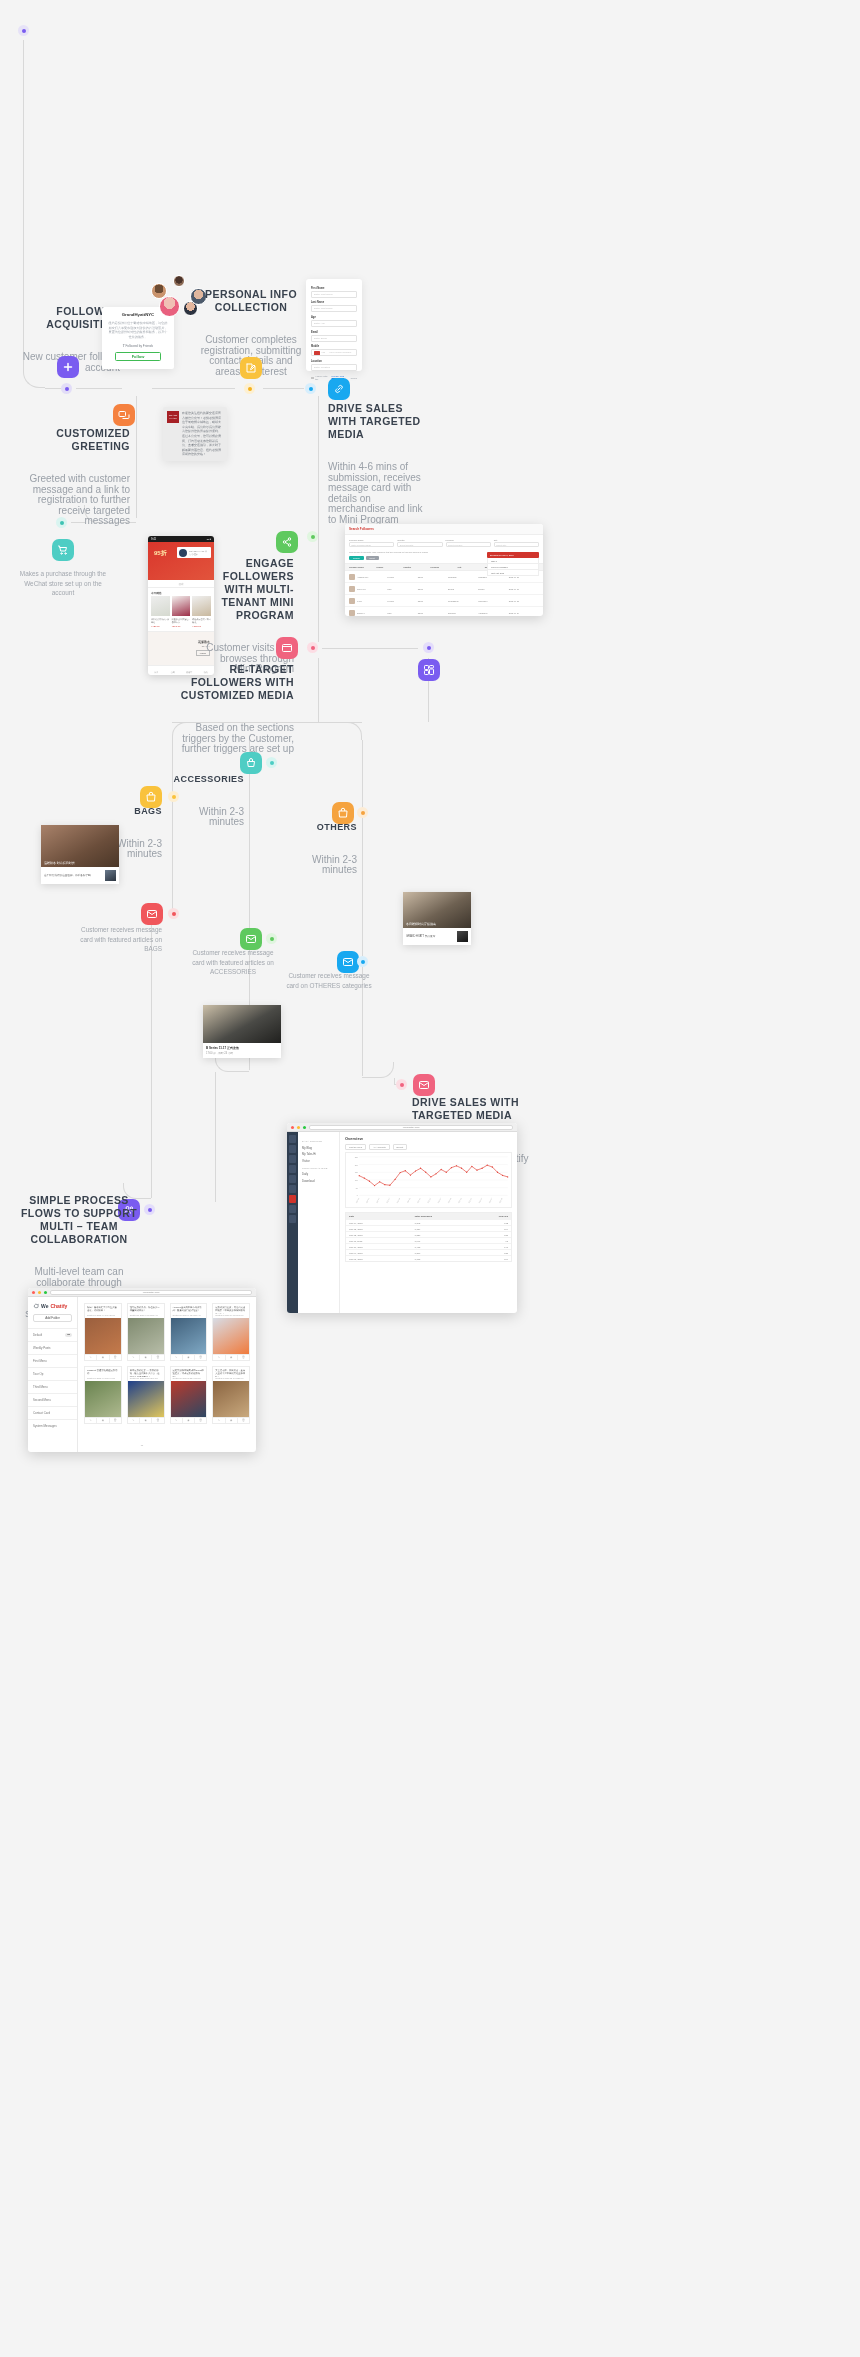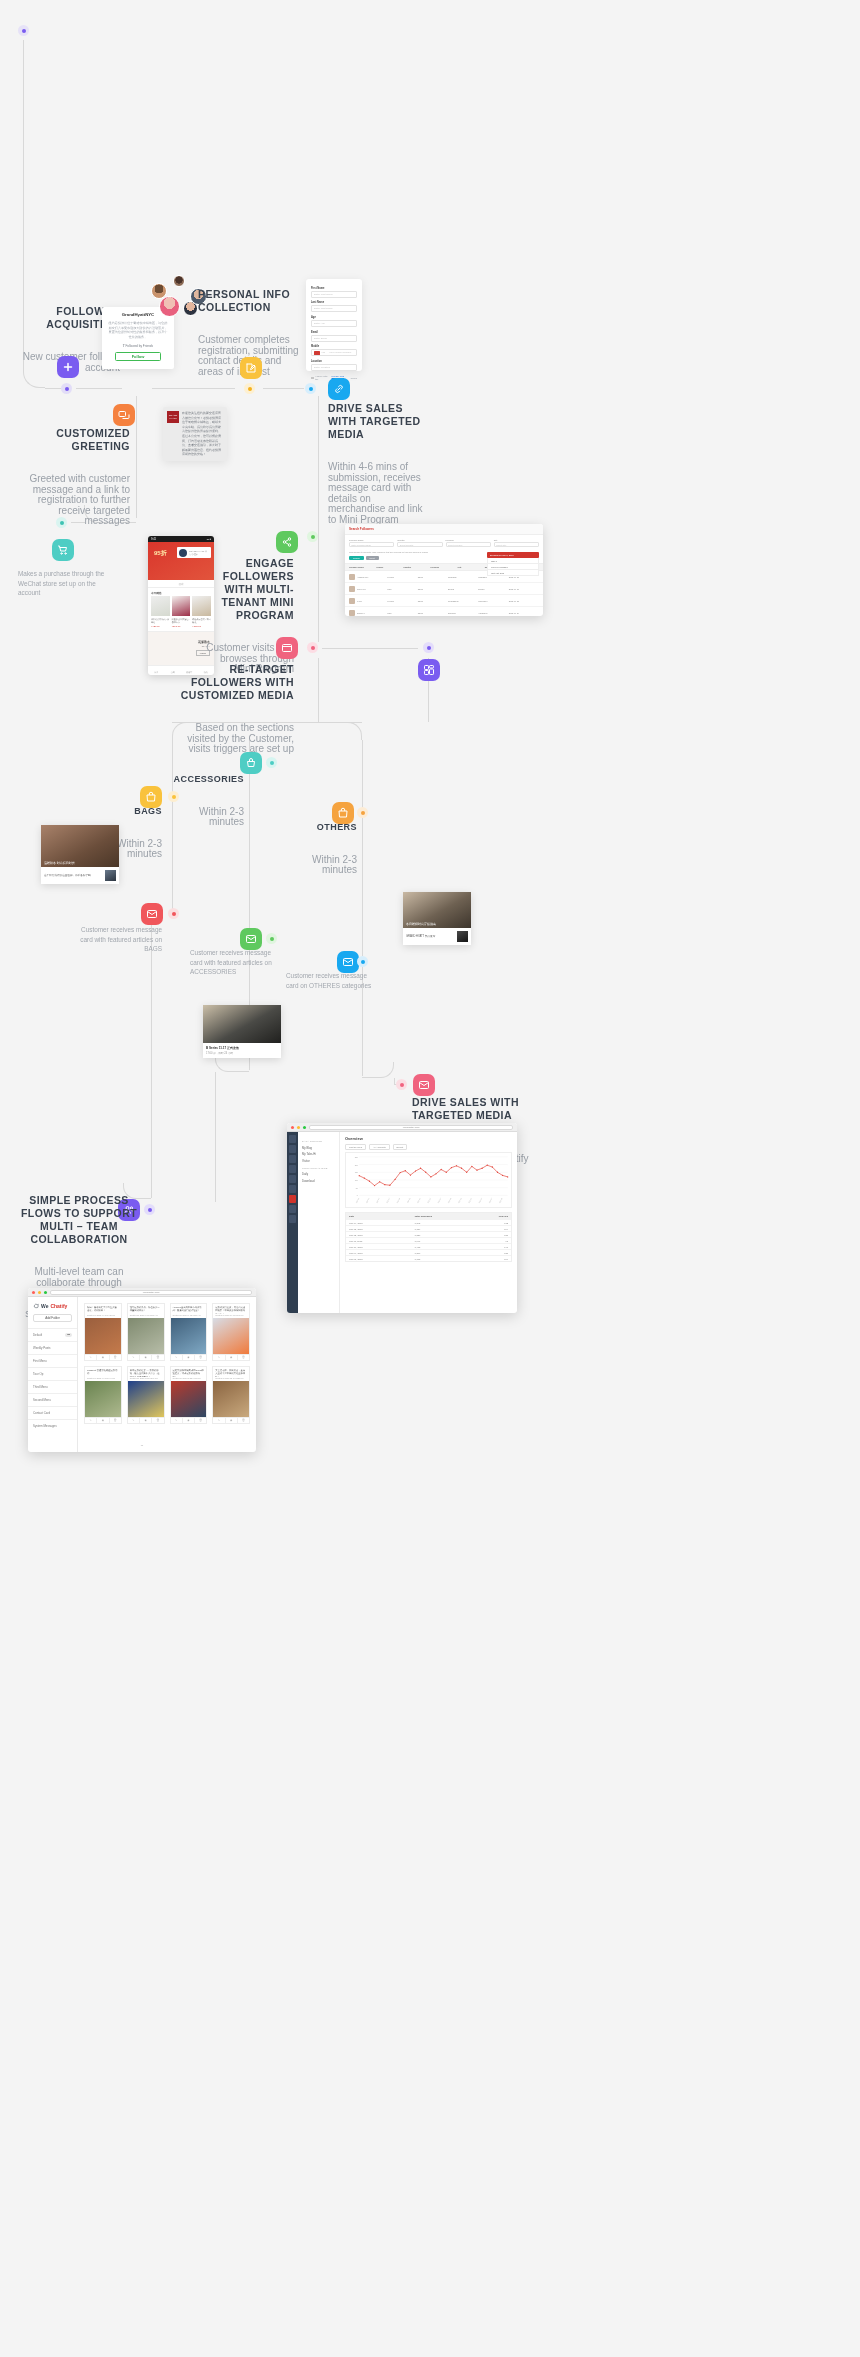--- a/index.html
+++ b/index.html
@@ -39,21 +39,21 @@
   .blk { position:absolute; }
   .ttl {
     font-weight:bold; font-size:10.5px; line-height:13px;
     letter-spacing:.45px; color:#39424e; text-transform:uppercase;
   }
   .sub { font-size:10px; line-height:10.5px; color:#9aa0a8; margin-top:21px; }
   .mini { font-size:6.4px; line-height:9.5px; color:#a2a7ae; }
   .ttl.sm { font-size:9px; line-height:11.5px; }
   .ra { text-align:right; }
   .la { text-align:left; }
-  .ca { text-align:left; }
+  .ca { text-align:center; }
 
   
   .card { position:absolute; background:#fff; box-shadow:0 1px 5px rgba(0,0,0,.10); }
   .shadow-soft { box-shadow:0 2px 10px rgba(0,0,0,.09); }
 
   
   .fcard { width:72px; height:62px; border-radius:2px; padding:5px 6px; }
   .fcard .acct { font-size:4.3px; font-weight:bold; text-align:center; color:#333; }
   .fcard .body { font-size:3.1px; line-height:4.6px; color:#9aa0a8; text-align:center; margin-top:4px; }
   .fcard .fb { font-size:3.1px; color:#7b8089; text-align:center; margin-top:5px; }
@@ -484,21 +484,21 @@
     <svg viewBox="0 0 24 24" fill="none" stroke="#fff" stroke-width="2" stroke-linejoin="round">
         <rect x="3" y="5" width="18" height="14" rx="2"></rect>
         <path d="M3 9h18"></path>
       </svg>
   </div>
   <div class="dot" style="left:307px;top:642px;width:11px;height:11px;background:#fcdde4;">
       <i style="background:#f0637f"></i>
     </div>
   <div class="blk ra" style="left:170px;top:663px;width:124px;">
     <div class="ttl">RE-TARGET FOLLOWERS WITH CUSTOMIZED MEDIA</div>
-    <div class="sub">Based on the sections visited by the Customer, visits triggers are set up</div>
+    <div class="sub">Based on the sections triggers by the Customer, further triggers are set up</div>
   </div>
 
   <div class="dot" style="left:423px;top:642px;width:11px;height:11px;background:#e4ddfb;">
       <i style="background:#7a5cf0"></i>
     </div>
   <div class="chip" style="left:418px;top:659px;background:#7a5cf0;">
     <svg viewBox="0 0 24 24" fill="none" stroke="#fff" stroke-width="2" stroke-linejoin="round">
         <rect x="3" y="3" width="8" height="8" rx="1.5"></rect>
         <rect x="13" y="3" width="8" height="5" rx="1.5"></rect>
         <rect x="13" y="10" width="8" height="11" rx="1.5"></rect>

